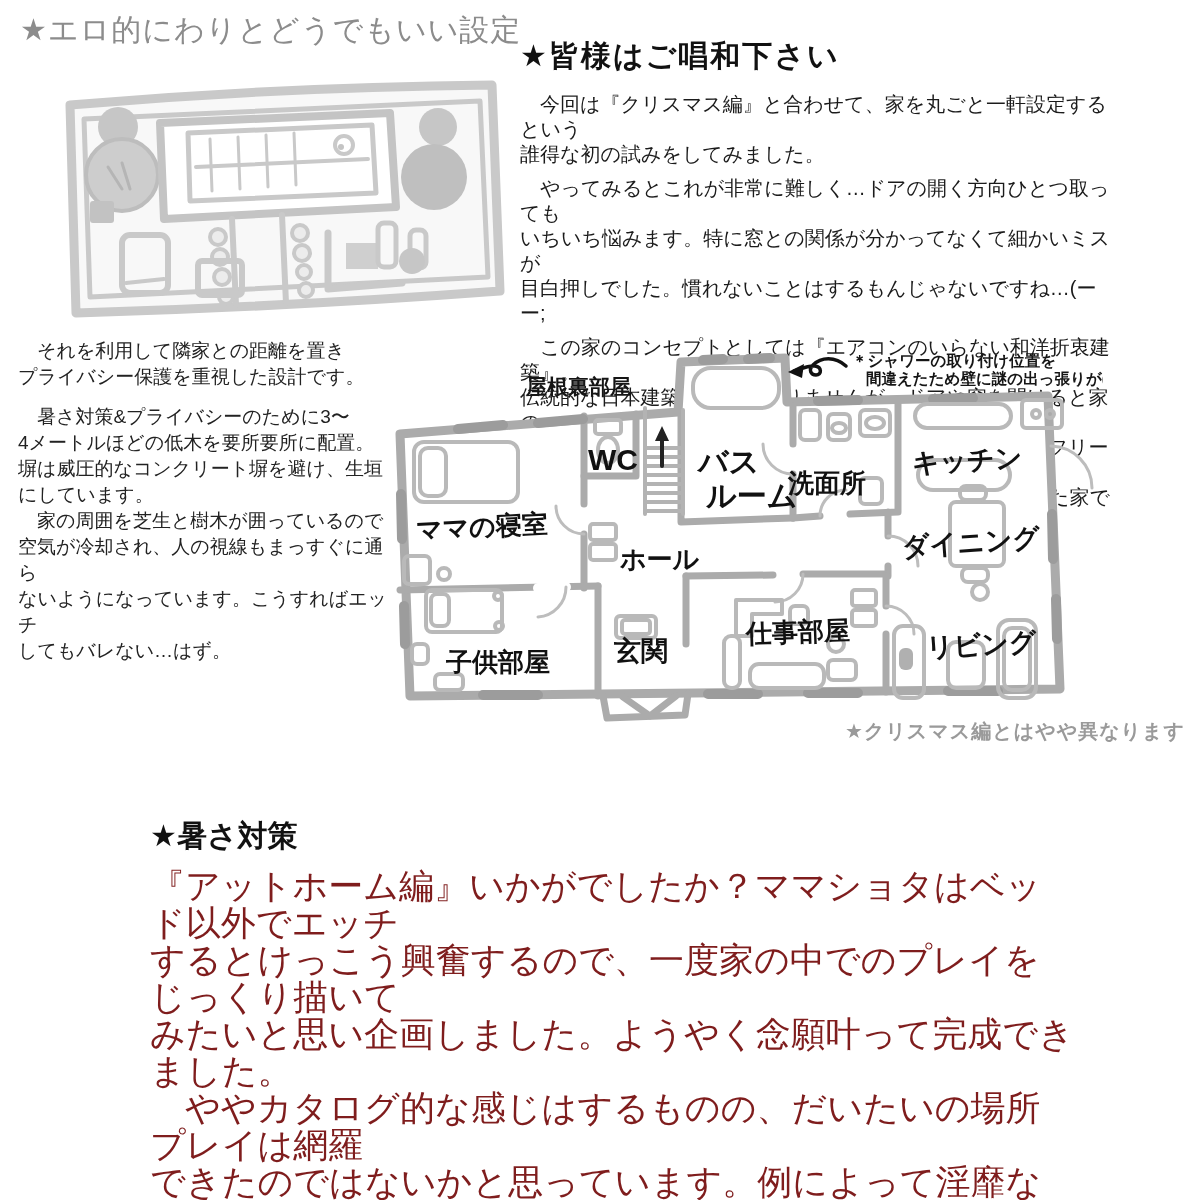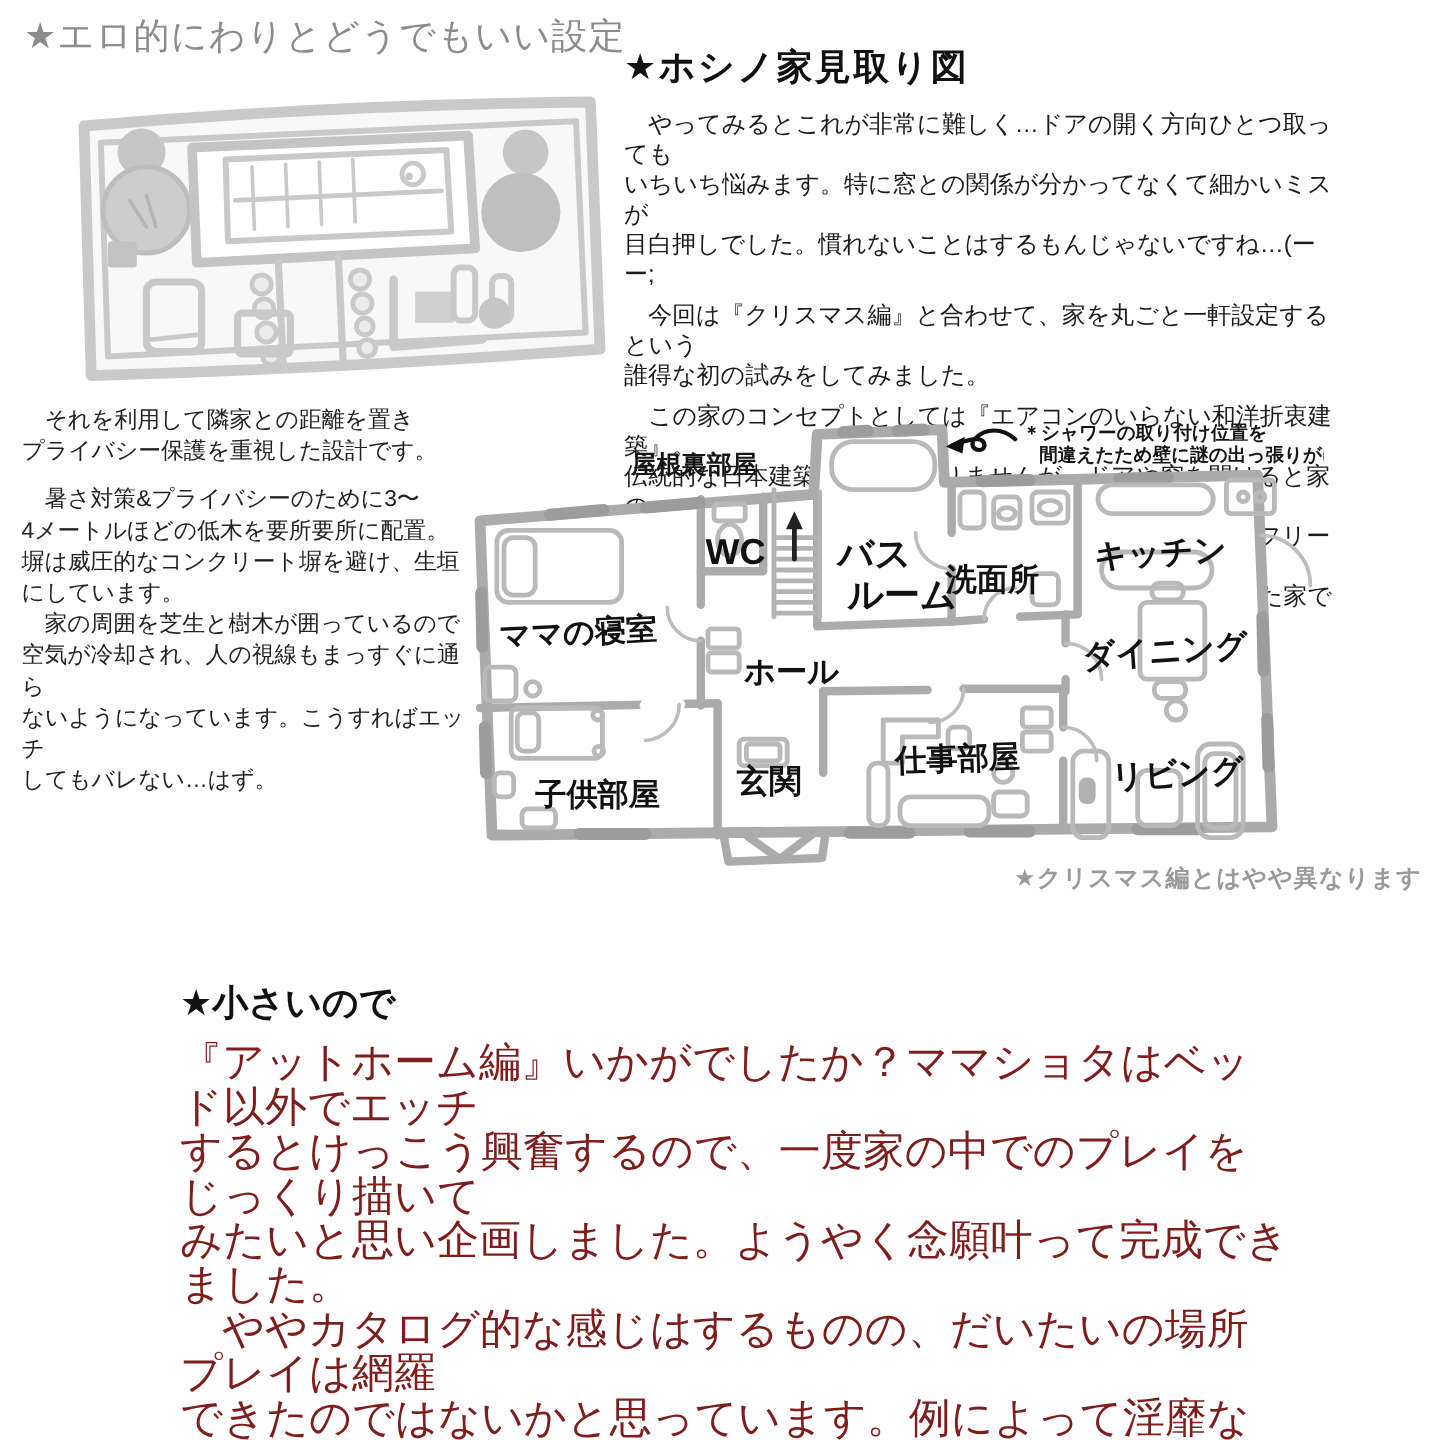--- a/index.html
+++ b/index.html
@@ -71,26 +71,26 @@
       <rect x="138" y="186" width="44" height="34" rx="4" stroke-width="6"></rect>
       <path d="M268,158 L268,214 L342,208" stroke-width="7"></path>
       <path d="M286,168 h32 v26 h-32 z" fill="#cfcfcf" stroke="none"></path>
       <rect x="318" y="148" width="18" height="44" rx="6" stroke-width="5"></rect>
       <circle cx="352" cy="186" r="13" fill="#c6c6c6" stroke="none"></circle>
     </g>
   </svg>
 </div>
 
 <div id="right-col" class="abs">
-  <div class="rc-title">★ホシノ家見取り図</div>
+  <div class="rc-title">★皆様はご唱和下さい</div>
+  <p class="rc-p pre">　今回は『クリスマス編』と合わせて、家を丸ごと一軒設定するという
+誰得な初の試みをしてみました。</p>
   <p class="rc-p pre">　やってみるとこれが非常に難しく…ドアの開く方向ひとつ取っても
 いちいち悩みます。特に窓との関係が分かってなくて細かいミスが
 目白押しでした。慣れないことはするもんじゃないですね…(ーー;</p>
-  <p class="rc-p pre">　今回は『クリスマス編』と合わせて、家を丸ごと一軒設定するという
-誰得な初の試みをしてみました。</p>
   <p class="rc-p pre">　この家のコンセプトとしては『エアコンのいらない和洋折衷建築』。
 伝統的な日本建築ほどではありませんが、ドアや窓を開けると家の
 隅々に風が通るよう意識しました。また将来的にはバリアフリーが
 出来るようになっています。総じて開放的なこじんまりした家です。</p>
 </div>
 
 <div id="left-col" class="abs">
   <p class="lc-p pre mb14">　それを利用して隣家との距離を置き
 プライバシー保護を重視した設計です。</p>
   <p class="lc-p pre mb0">　暑さ対策&amp;プライバシーのために3〜
@@ -238,21 +238,21 @@
   <text x="58" y="327" font-size="26" class="room-label">子供部屋</text>
   <text x="226" y="316" font-size="27" class="room-label">玄関</text>
   <text x="358" y="297" font-size="26" class="room-label" transform="rotate(-2 405 290)">仕事部屋</text>
   <text x="538" y="310" font-size="27" class="room-label" transform="rotate(-3 590 302)">リビング</text>
 </svg>
 </div>
 
 <div id="plan-note" class="abs">★クリスマス編とはやや異なります</div>
 
 <div id="afterword" class="abs">
-  <div class="aw-title">★小さいので</div>
+  <div class="aw-title">★暑さ対策</div>
   <p class="aw-body pre">『アットホーム編』いかがでしたか？ママショタはベッド以外でエッチ
 するとけっこう興奮するので、一度家の中でのプレイをじっくり描いて
 みたいと思い企画しました。ようやく念願叶って完成できました。
 　ややカタログ的な感じはするものの、だいたいの場所プレイは網羅
 できたのではないかと思っています。例によって淫靡な部分を除外して
 ほのぼのセックスに終始したのでエロ度はそれほど高くありませんが、
 ちょっとした息抜きになればうれしいです。ではでは、ママショタ好きの
 皆様はご唱和下さい。…そーれ、おっぱい♥おっぱい♥(゜∀゜o彡゜</p>
 </div>
 

